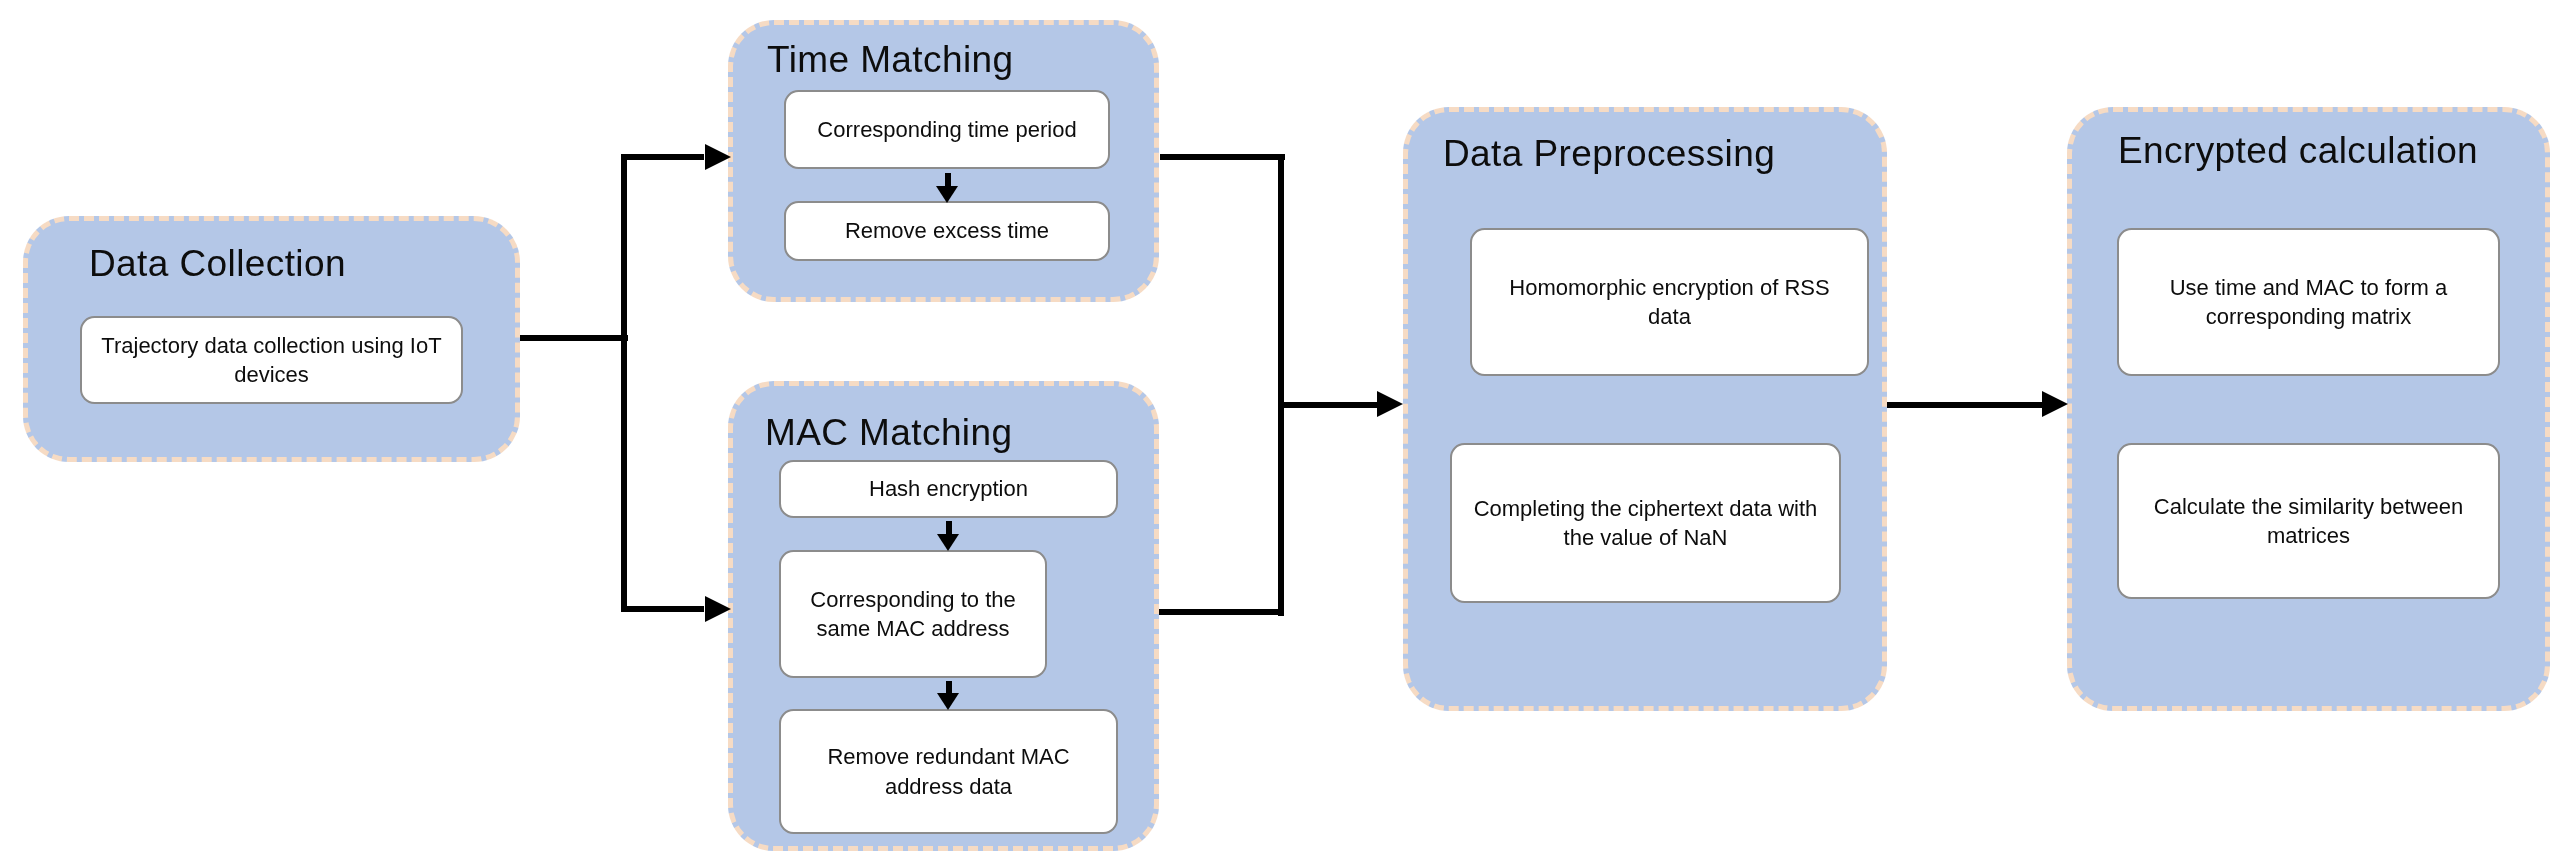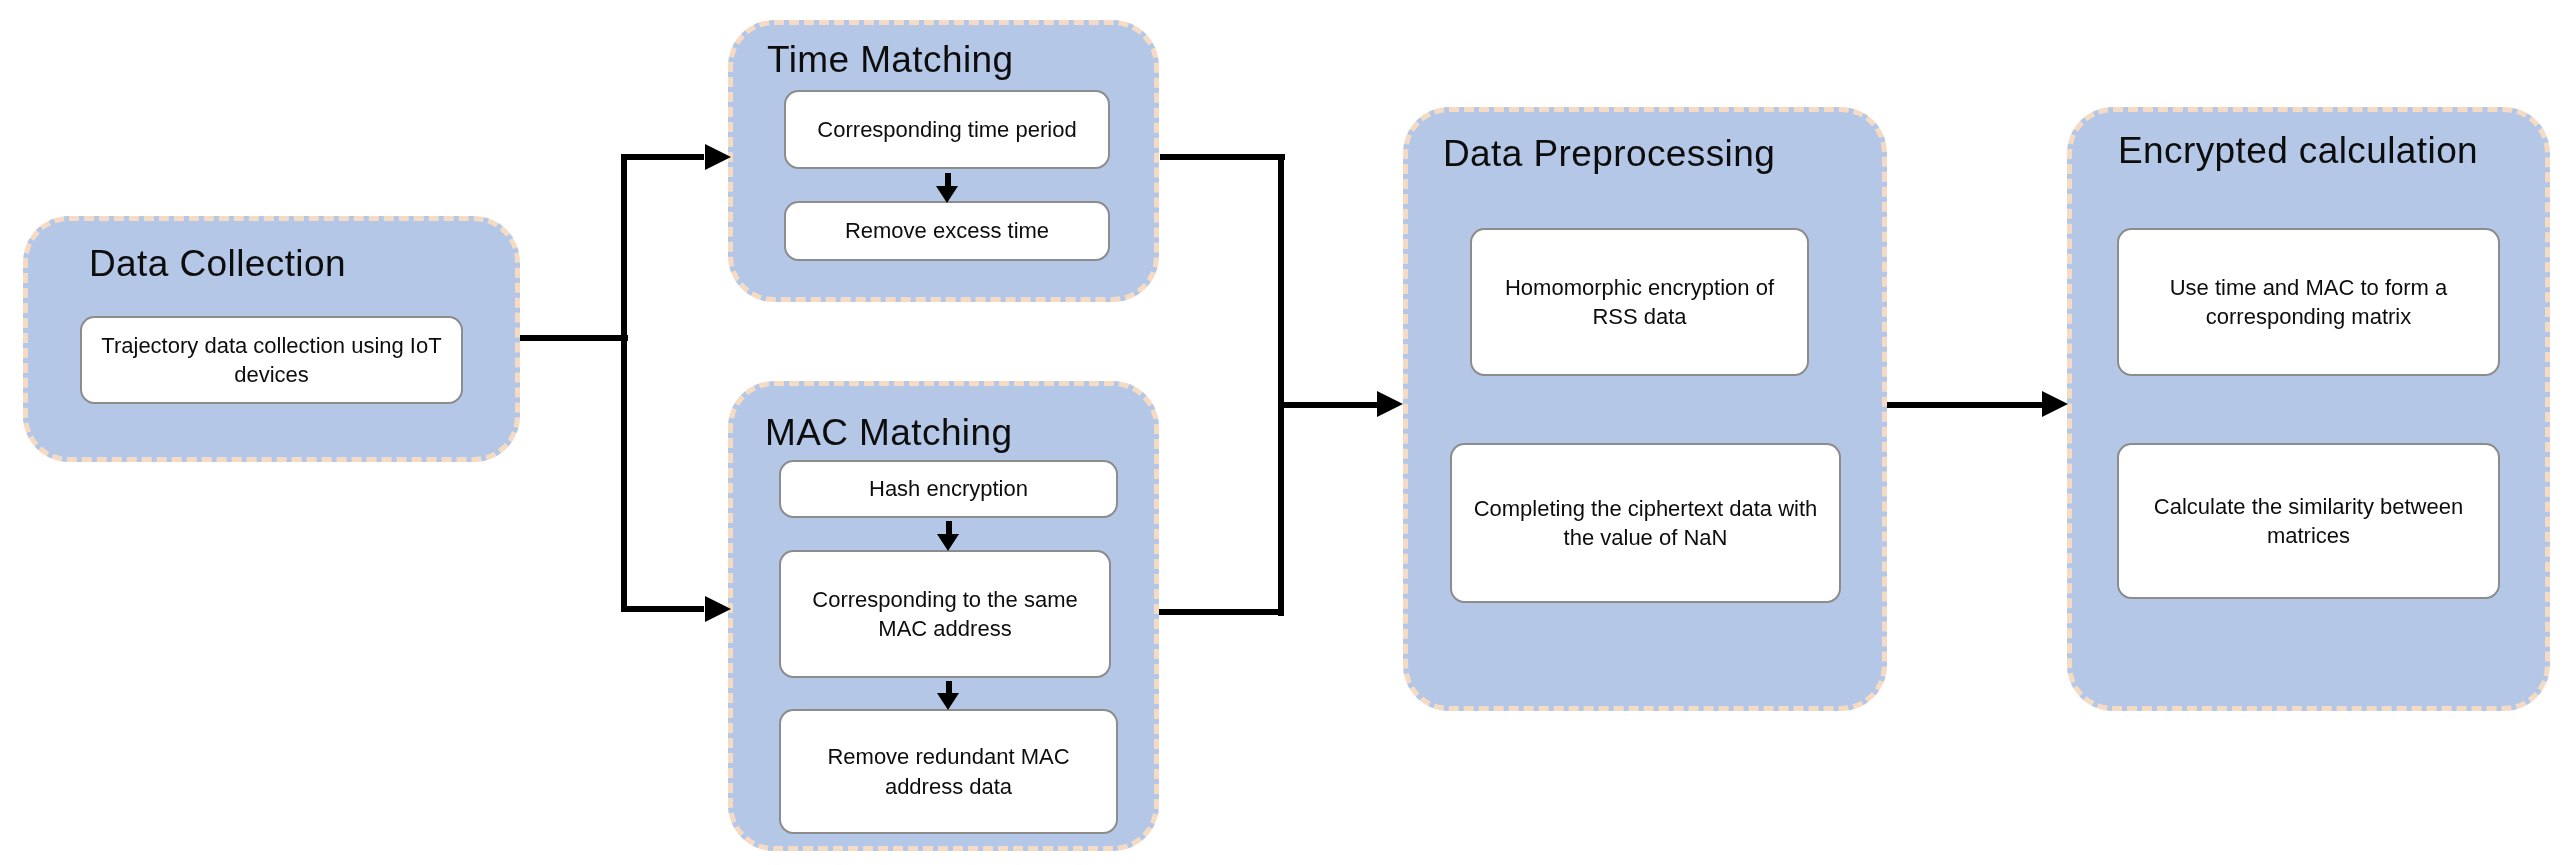--- a/index.html
+++ b/index.html
@@ -75,23 +75,23 @@
   #g-time       .group-title { left: 34px; top: 14.4px; }
   #g-mac        .group-title { left: 32px; top: 25.6px; }
   #g-preprocess .group-title { left: 35px; top: 21px; }
   #g-encrypted  .group-title { left: 46px; top: 17.6px; }
 
   
   #s-trajectory  { left: 80px;  top: 316px; width: 383px; height: 88px; }
   #s-timeperiod  { left: 784px;  top: 90px; width: 326px; height: 79px;  }
   #s-excess      { left: 784px;  top: 201px; width: 326px; height: 60px;  }
   #s-hash        { left: 779px;  top: 460px; width: 339px; height: 58px;  }
-  #s-samemac     { left: 779px;  top: 550px; width: 332px; height: 128px; }
+  #s-samemac     { left: 779px;  top: 550px; width: 268px; height: 128px; }
   #s-redundant   { left: 779px;  top: 709px; width: 339px; height: 125px; }
-  #s-homomorphic { left: 1470px; top: 228px; width: 339px; height: 148px; }
+  #s-homomorphic { left: 1470px; top: 228px; width: 399px; height: 148px; }
   #s-completing  { left: 1450px; top: 443px; width: 391px; height: 160px; }
   #s-usetime     { left: 2117px; top: 228px; width: 383px; height: 148px; }
   #s-calculate   { left: 2117px; top: 443px; width: 383px; height: 156px; }
 
   
   #c-stub        { left: 520px;  top: 335px; width: 108px; height: 6.4px; }
   #c-branch-v    { left: 621px;  top: 154px; width: 6.4px;   height: 458px; }
   #c-time-shaft  { left: 621px;  top: 154px; width: 83px; height: 6.4px; }
   #c-mac-shaft   { left: 621px;  top: 606px; width: 83px; height: 6.4px; }
   #h-time        { left: 705px;  top: 144px; }

